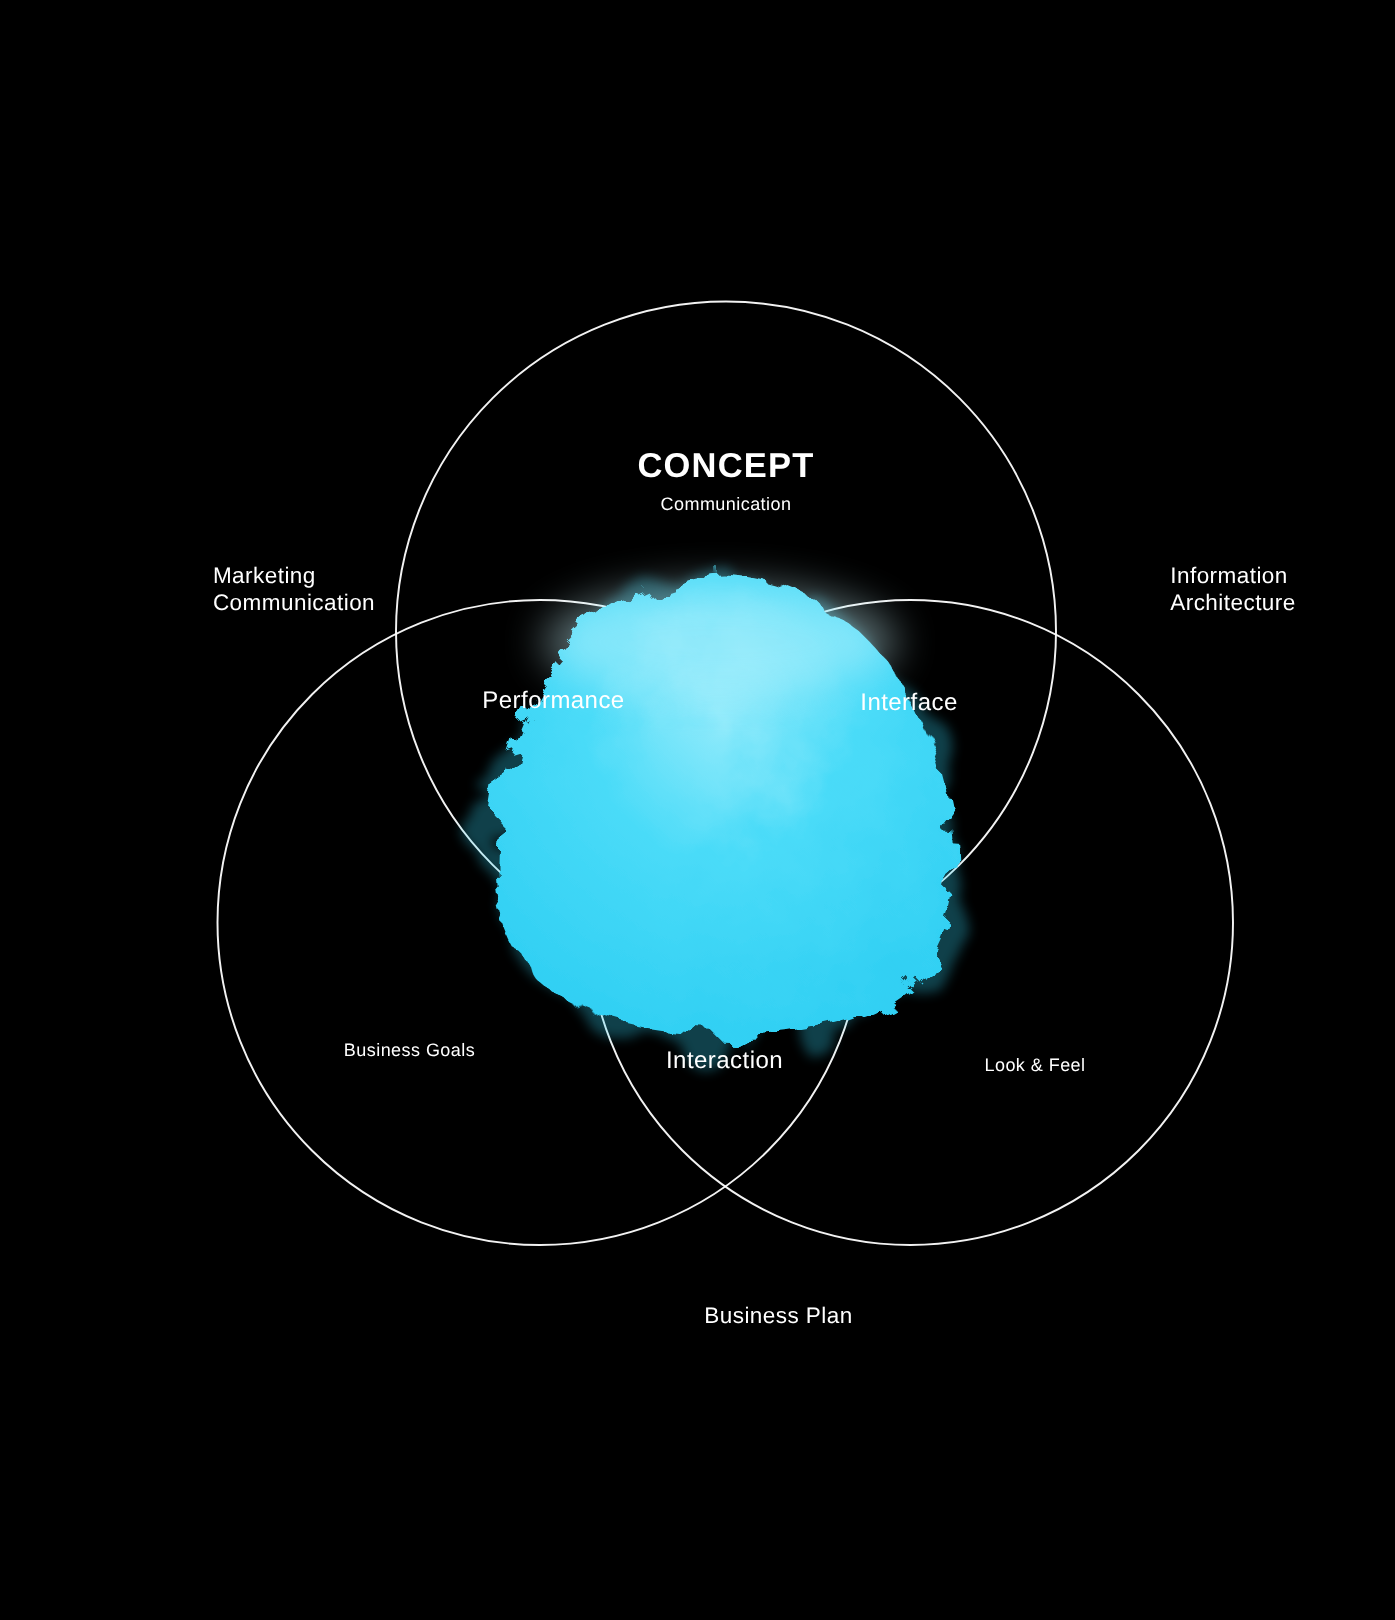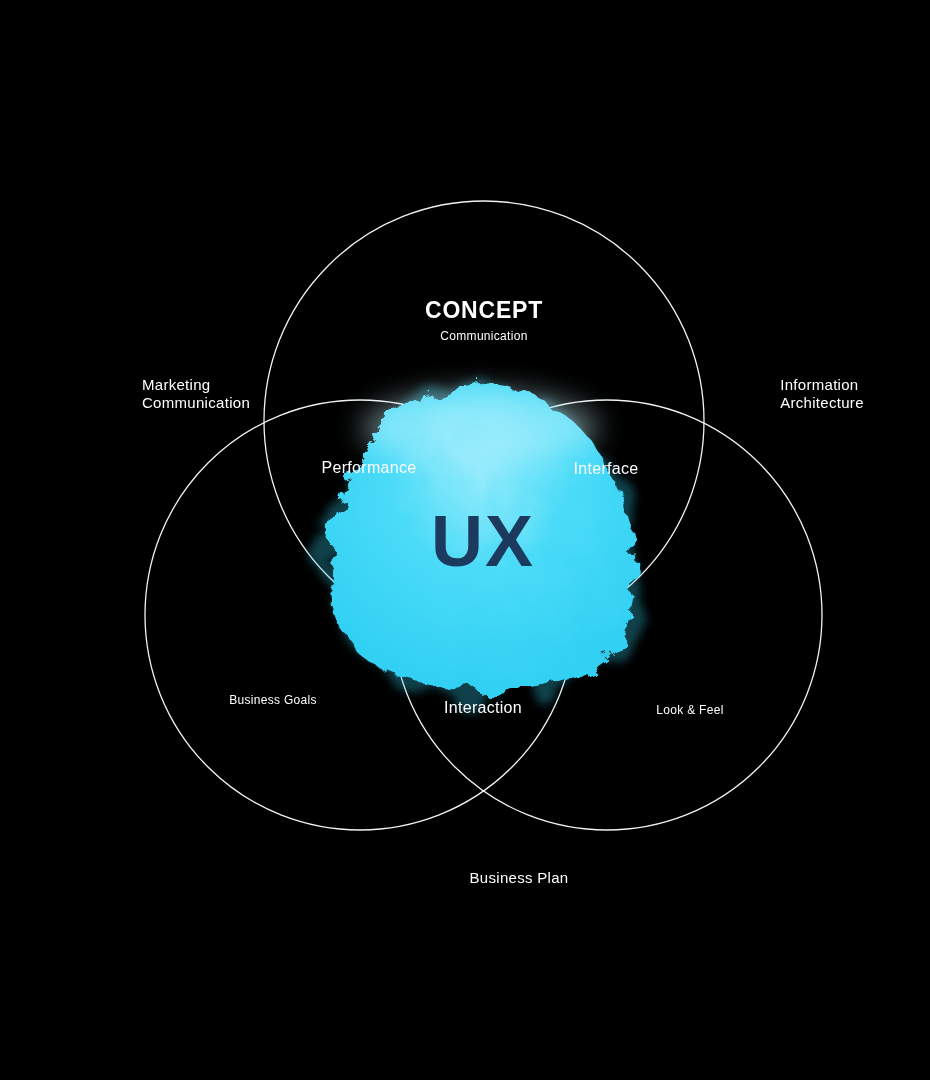--- a/index.html
+++ b/index.html
@@ -121,21 +121,20 @@
   <div class="label circle-subtitle" id="lbl-concept-sub">Communication</div>
 
   <div class="label circle-subtitle" id="lbl-ba-sub">Business Goals</div>
 
   <div class="label circle-subtitle" id="lbl-vd-sub">Look &amp; Feel</div>
 
   <div class="label overlap-label" id="lbl-performance">Performance</div>
   <div class="label overlap-label" id="lbl-interface">Interface</div>
   <div class="label overlap-label" id="lbl-interaction">Interaction</div>
 
-  <div class="label ux-label" id="lbl-ux">UX</div>
 
   <div class="label outside-label" id="lbl-marketing">Marketing
 Communication</div>
   <div class="label outside-label" id="lbl-information">Information
 Architecture</div>
   <div class="label outside-label" id="lbl-business-plan">Business Plan</div>
 
 </div>
 
 </body></html>

